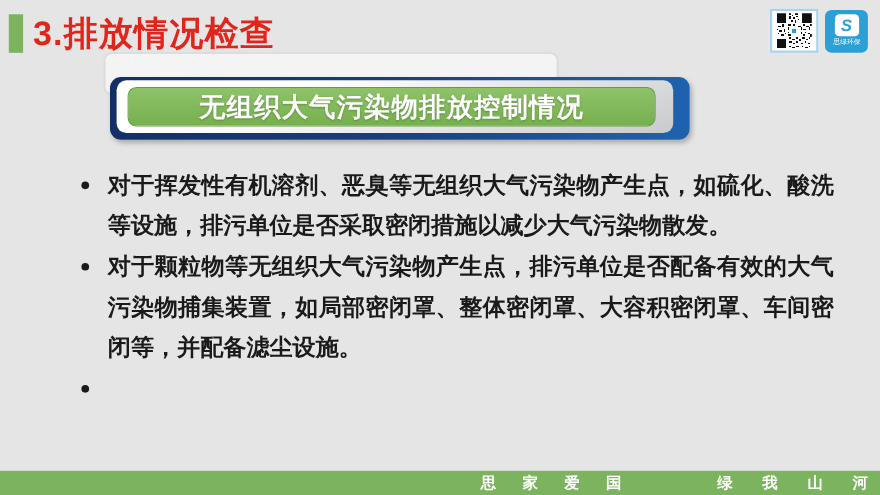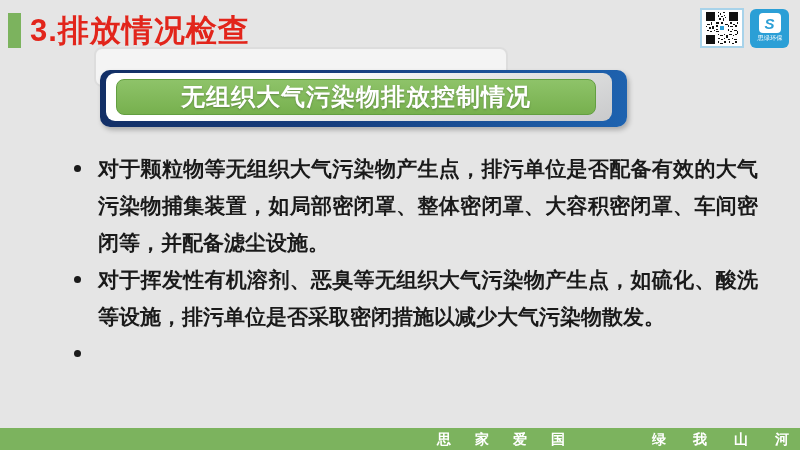--- a/index.html
+++ b/index.html
@@ -233,28 +233,28 @@
   <div class="banner-shadow-back"></div>
   <div class="banner-outer"></div>
   <div class="banner-bevel"></div>
   <div class="banner-green">
     <span class="banner-title">无组织大气污染物排放控制情况</span>
   </div>
 
   <div class="bullets">
     <div class="bullet-item">
       <span class="bullet-dot"></span>
+      <span>对于挥发性有机溶剂、恶臭等无组织大气污染物产生点，如硫化、酸洗等设施，排污单位是否采取密闭措施以减少大气污染物散发。</span>
+    </div>
+    <div class="bullet-item">
+      <span class="bullet-dot"></span>
       <span>对于颗粒物等无组织大气污染物产生点，排污单位是否配备有效的大气污染物捕集装置，如局部密闭罩、整体密闭罩、大容积密闭罩、车间密闭等，并配备滤尘设施。</span>
     </div>
     <div class="bullet-item">
       <span class="bullet-dot"></span>
-      <span>对于挥发性有机溶剂、恶臭等无组织大气污染物产生点，如硫化、酸洗等设施，排污单位是否采取密闭措施以减少大气污染物散发。</span>
-    </div>
-    <div class="bullet-item">
-      <span class="bullet-dot"></span>
     </div>
   </div>
 
   <div class="footer-bar">
     <span class="footer-slogan left">思家爱国</span>
     <span class="footer-slogan right">绿我山河</span>
   </div>
 
 </div>
 

